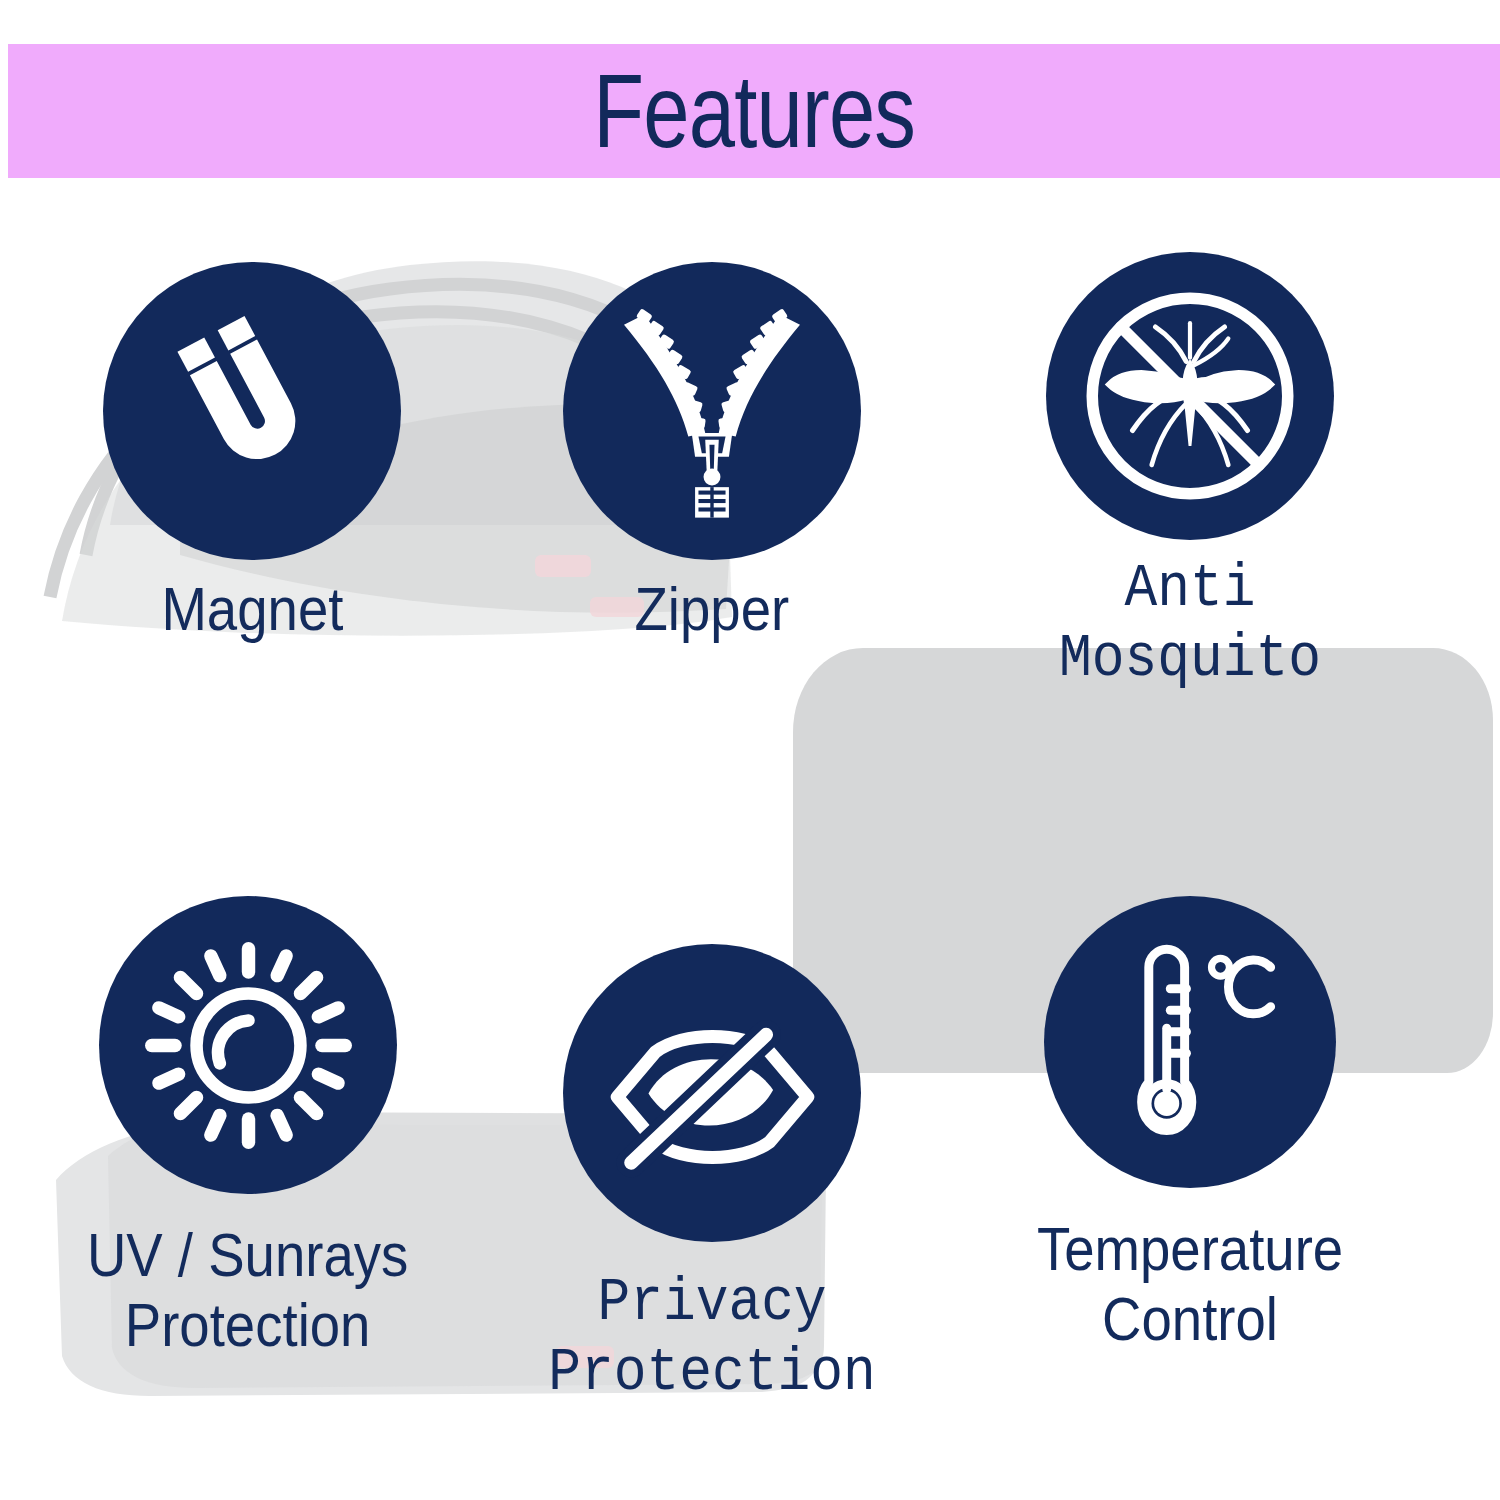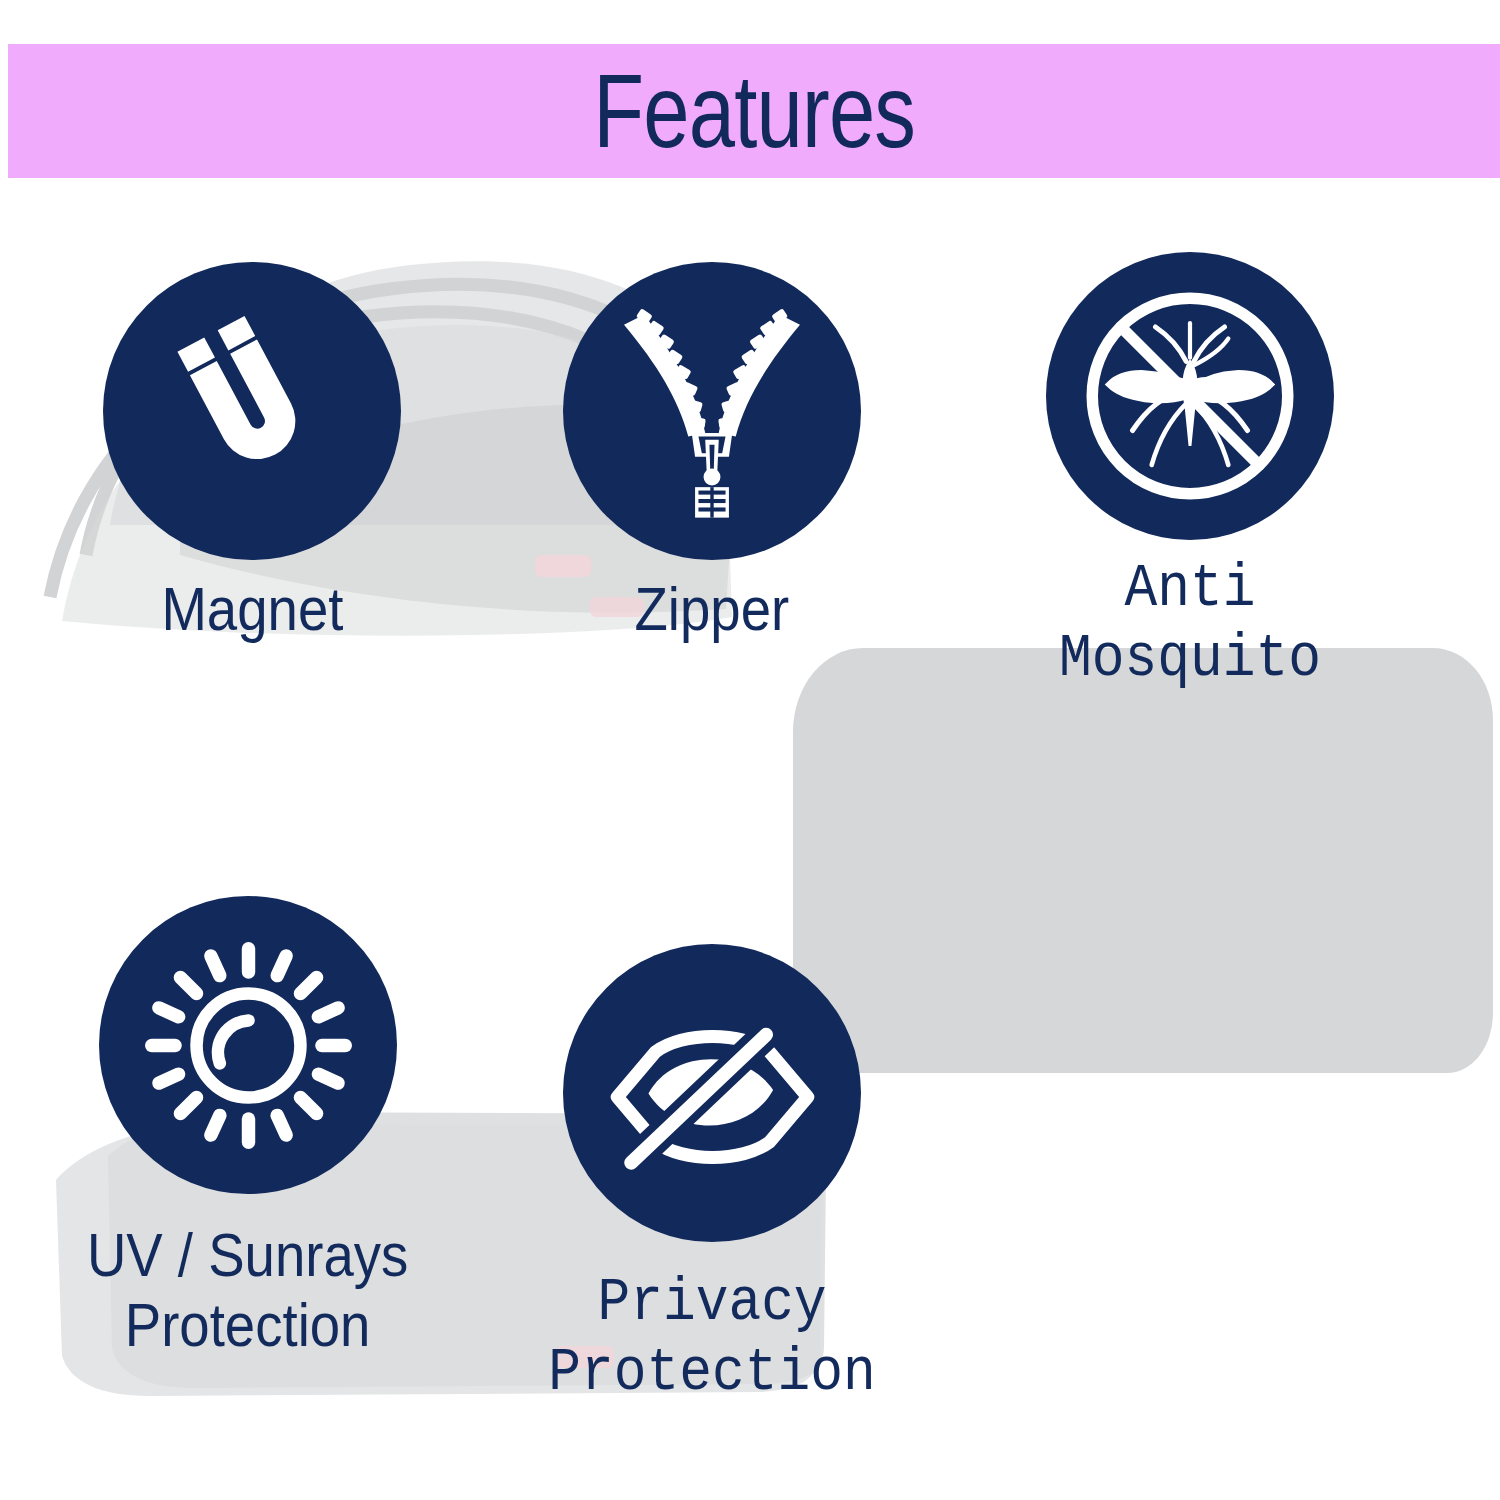--- a/index.html
+++ b/index.html
@@ -254,14 +254,34 @@
         </g>
         <path d="M28 50 C42 24 84 24 100 48 C86 74 44 76 28 50 Z" fill="#FFFFFF"></path>
         <line x1="18" y1="90" x2="96" y2="16" stroke="#12295B" stroke-width="17" stroke-linecap="round"></line>
         <line x1="18" y1="90" x2="96" y2="16" stroke="#FFFFFF" stroke-width="8" stroke-linecap="round"></line>
       </svg>
     </div>
     <div class="feature-label">Privacy
 Protection</div>
   </div>
 
+  <div class="feature f5">
+    <div class="icon-circle">
+      <svg width="200" height="215" viewBox="0 0 110 120">
+        <g fill="none" stroke="#FFFFFF" stroke-width="5" stroke-linecap="round" stroke-linejoin="round">
+          <path d="M32 82 L32 18 A10 10 0 0 1 52 18 L52 82 A14 16 0 1 1 32 82 Z"></path>
+          <circle cx="42" cy="94" r="11"></circle>
+          <line x1="42" y1="52" x2="42" y2="86"></line>
+          <line x1="44" y1="30" x2="53" y2="30"></line>
+          <line x1="44" y1="42" x2="53" y2="42"></line>
+          <line x1="44" y1="54" x2="53" y2="54"></line>
+          <line x1="44" y1="66" x2="53" y2="66"></line>
+        </g>
+        <circle cx="42" cy="94" r="7" fill="#FFFFFF"></circle>
+        <circle cx="72" cy="18" r="5" fill="none" stroke="#FFFFFF" stroke-width="4"></circle>
+        <path d="M100 18 A14 15 0 1 0 100 40" fill="none" stroke="#FFFFFF" stroke-width="5" stroke-linecap="round"></path>
+      </svg>
+    </div>
+    <div class="feature-label">Temperature
+Control</div>
+  </div>
 
 </div>
 
 </body></html>

